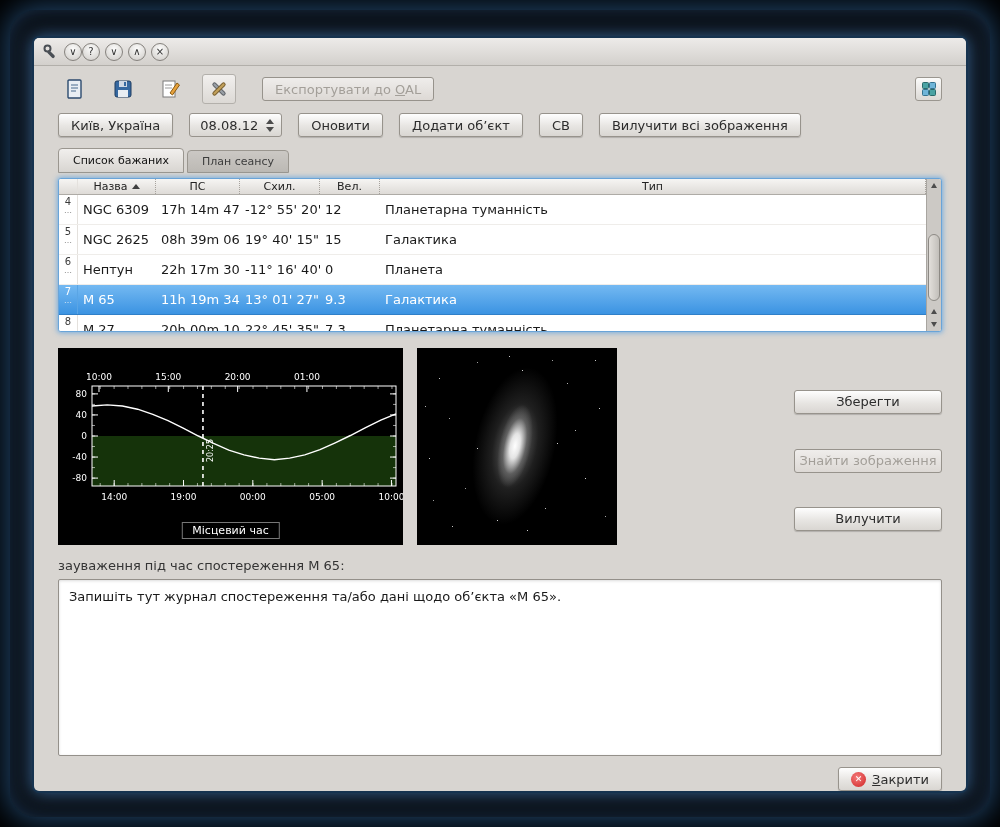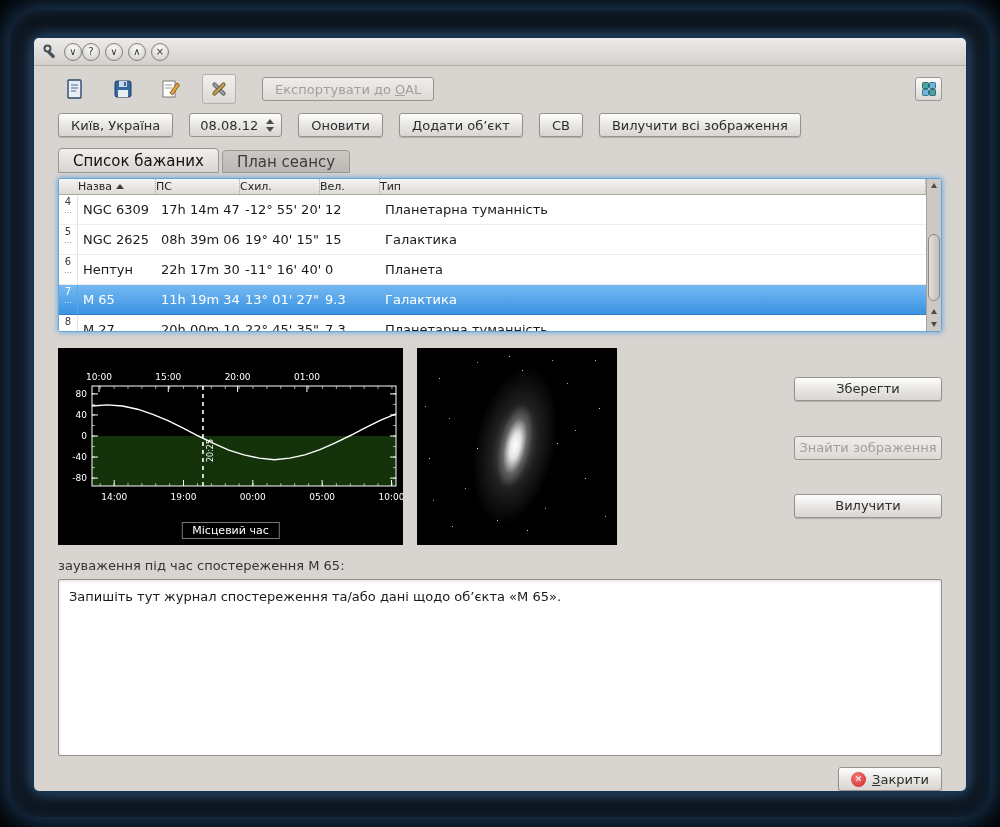--- a/index.html
+++ b/index.html
@@ -36,30 +36,30 @@
   
   .controls{display:flex;align-items:flex-start;gap:16px;padding:5px 24px 2px}
   .date-spin{height:24px;border:1px solid #97938c;border-radius:3px;
     background:linear-gradient(#fefefe,#e7e5e2 55%,#d9d6d2);display:inline-flex;align-items:center;
     gap:8px;padding:0 7px 0 10px;font-size:13px;color:#2d2d2d}
   .spin-arrows{display:inline-flex;flex-direction:column;gap:3px}
   .tri-up{width:0;height:0;border-left:4px solid transparent;border-right:4px solid transparent;border-bottom:5px solid #4c4c4c}
   .tri-down{width:0;height:0;border-left:4px solid transparent;border-right:4px solid transparent;border-top:5px solid #4c4c4c}
   
   .tabs{display:flex;align-items:flex-end;margin:9px 24px 5px;gap:3px}
-  .tab{height:23px;padding:0 14px;display:inline-flex;align-items:center;font-size:15px;color:#3c3c3c;
+  .tab{height:23px;padding:0 14px;display:inline-flex;align-items:center;font-size:11px;color:#3c3c3c;
     border:1px solid #9a968f;border-radius:4px 4px 0 0;background:linear-gradient(#cbc8c4,#bcb9b4)}
   .tab.active{height:25px;background:linear-gradient(#f1efed,#d8d5d1);color:#111}
   
   .table-frame{margin:0 24px;height:168px;display:flex;border:1px solid #69a4d8;border-radius:3px;
     box-shadow:0 0 5px 1px rgba(90,160,225,.75);background:#fff;overflow:hidden}
   .table{flex:1;display:flex;flex-direction:column;min-width:0}
   .thead{display:flex;height:16px;flex:0 0 16px;background:linear-gradient(#f6f5f3,#dedbd7);
     border-bottom:1px solid #aeaba6;font-size:11px;color:#222}
-  .th{display:flex;align-items:center;justify-content:flex-start;gap:4px;border-right:1px dotted #a7a39d;overflow:hidden}
+  .th{display:flex;align-items:center;justify-content:center;gap:4px;border-right:1px dotted #a7a39d;overflow:hidden}
   .tbody{flex:1;display:flex;flex-direction:column}
   .trow{display:flex;height:30px;flex:0 0 30px;align-items:stretch;background:#fff;
     border-bottom:1px solid #efedea;font-size:13px;color:#1a1a1a}
   .trow.selected{background:linear-gradient(#74b9f2,#3b93e2);color:#fff;border-bottom-color:#2f7fc8}
   .cell{display:flex;align-items:center;padding-left:5px;overflow:hidden;white-space:nowrap}
   .col-num{width:19px;flex:0 0 19px;flex-direction:column;justify-content:flex-start;padding:1px 0 0;
     align-items:center;font-size:10px;color:#3a3a3a;border-right:1px solid #e4e1dd;line-height:1.1}
   .trow.selected .col-num{color:#fff;border-right-color:#5aa5e5}
   .col-num .dots{font-size:8px;color:#8a8a8a}
   .trow.selected .col-num .dots{color:#dce9f5}
@@ -89,21 +89,21 @@
       182px 60px #cfcfcf,32px 70px #a8a8a8,12px 110px #cccccc,48px 140px #9f9f9f,80px 172px #d0d0d0,
       128px 160px #bdbdbd,168px 130px #d8d8d8,188px 168px #a5a5a5,140px 95px #cfcfcf,35px 178px #c2c2c2,
       8px 58px #b5b5b5,92px 8px #cccccc,135px 12px #a0a0a0,178px 12px #c6c6c6,60px 100px #dadada,
       16px 152px #9e9e9e,110px 182px #cdcdcd,158px 82px #b8b8b8}
   .halo{position:absolute;left:58px;top:18px;width:80px;height:160px;transform:rotate(12deg);
     border-radius:50%;background:radial-gradient(closest-side,rgba(215,215,215,.55),rgba(140,140,140,.22) 55%,transparent 100%)}
   .core{position:absolute;left:82px;top:56px;width:32px;height:84px;transform:rotate(12deg);
     border-radius:50%;background:radial-gradient(closest-side,#ffffff,#e4e4e4 30%,rgba(120,120,120,.55) 68%,transparent 100%)}
   .side-buttons{margin-left:auto;width:148px;flex:0 0 148px;display:flex;flex-direction:column}
   .btn.wide{width:148px;justify-content:center}
-  .sb-save{margin-top:29px}.sb-find{margin-top:35px}.sb-remove{margin-top:34px}
+  .sb-save{margin-top:42px}.sb-find{margin-top:35px}.sb-remove{margin-top:34px}
   
   .notes-label{margin:13px 24px 4px;font-size:13px;color:#343434}
   .notes{margin:2px 24px 0;height:192px;resize:none;border:1px solid #94908a;border-radius:2px;
     background:#fff;box-shadow:inset 0 1px 3px rgba(0,0,0,.14);padding:8px 10px;font-size:13px;
     color:#1a1a1a;font-family:inherit;line-height:1.35;outline:none}
   .footer{display:flex;justify-content:flex-end;margin:11px 24px 0}
   .close-icon{width:15px;height:15px;border-radius:50%;background:radial-gradient(circle at 40% 35%,#f47a7a,#cf2424);
     color:#fff;font-size:9px;font-weight:bold;display:inline-flex;align-items:center;justify-content:center}
   svg text{font-family:"DejaVu Sans","Liberation Sans",sans-serif}
 </style>

